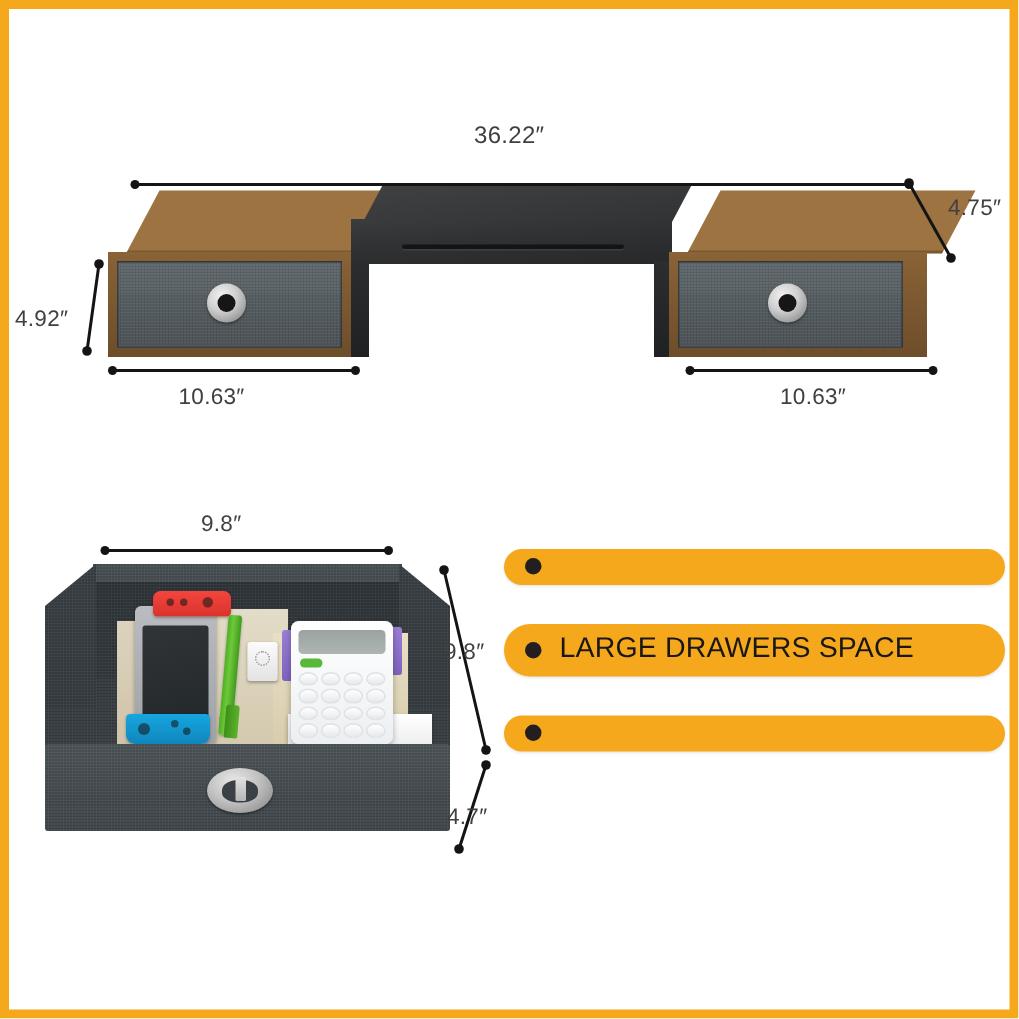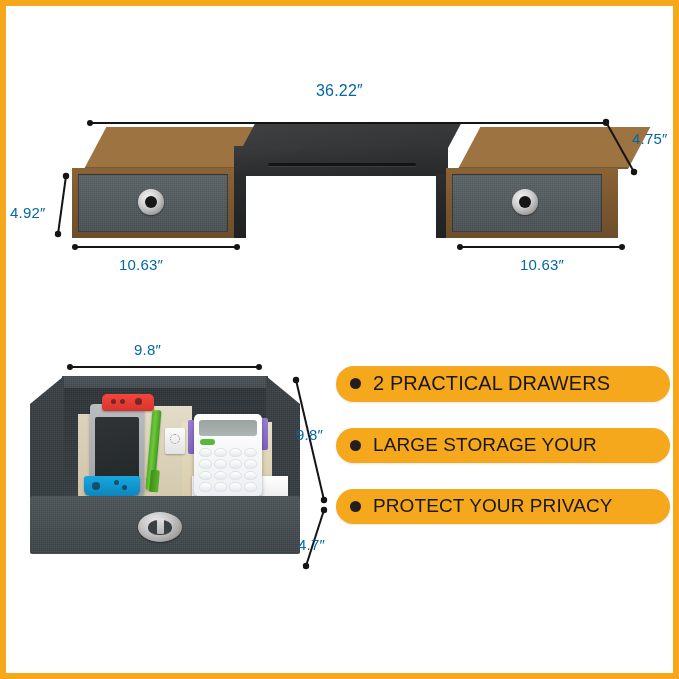--- a/index.html
+++ b/index.html
@@ -19,21 +19,21 @@
     width: 679px;
     height: 679px;
     background: #ffffff;
     border: 6px solid #f5a81c;
     overflow: hidden;
   }
 
   .dim-label {
     position: absolute;
     font-family: "Liberation Sans", sans-serif;
-    color: #0369a1;
+    color: #404040;
     font-size: 15px;
     letter-spacing: 0.2px;
     white-space: nowrap;
   }
   .dim-label.big { font-size: 16px; }
 
   
   .arrow-line {
     position: absolute;
     background: #141414;
@@ -474,25 +474,23 @@
       <line x1="22" y1="2" x2="4" y2="58" stroke="#141414" stroke-width="2"></line>
       <circle cx="22" cy="2" r="3.2" fill="#141414"></circle>
       <circle cx="4" cy="58" r="3.2" fill="#141414"></circle>
     </svg>
     <div class="dim-label" style="left:292px; top:200px;">4.7″</div>
   </div>
 
   <div id="features">
     <div class="pill">
       <span class="bullet"></span>
-      <span class="pill-text">2 PRACTICAL DRAWERS</span>
     </div>
     <div class="pill small">
       <span class="bullet"></span>
-      <span class="pill-text">LARGE STORAGE YOUR</span>
+      <span class="pill-text">LARGE DRAWERS SPACE</span>
     </div>
     <div class="pill small">
       <span class="bullet"></span>
-      <span class="pill-text">PROTECT YOUR PRIVACY</span>
     </div>
   </div>
 
 </div>
 
 </body></html>

